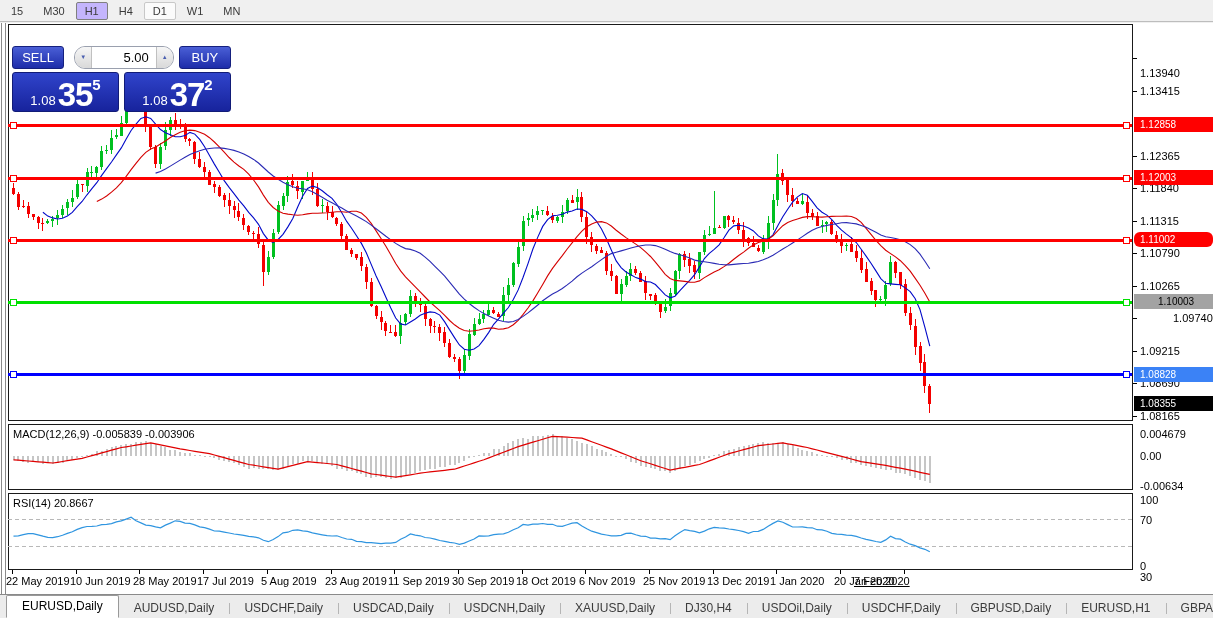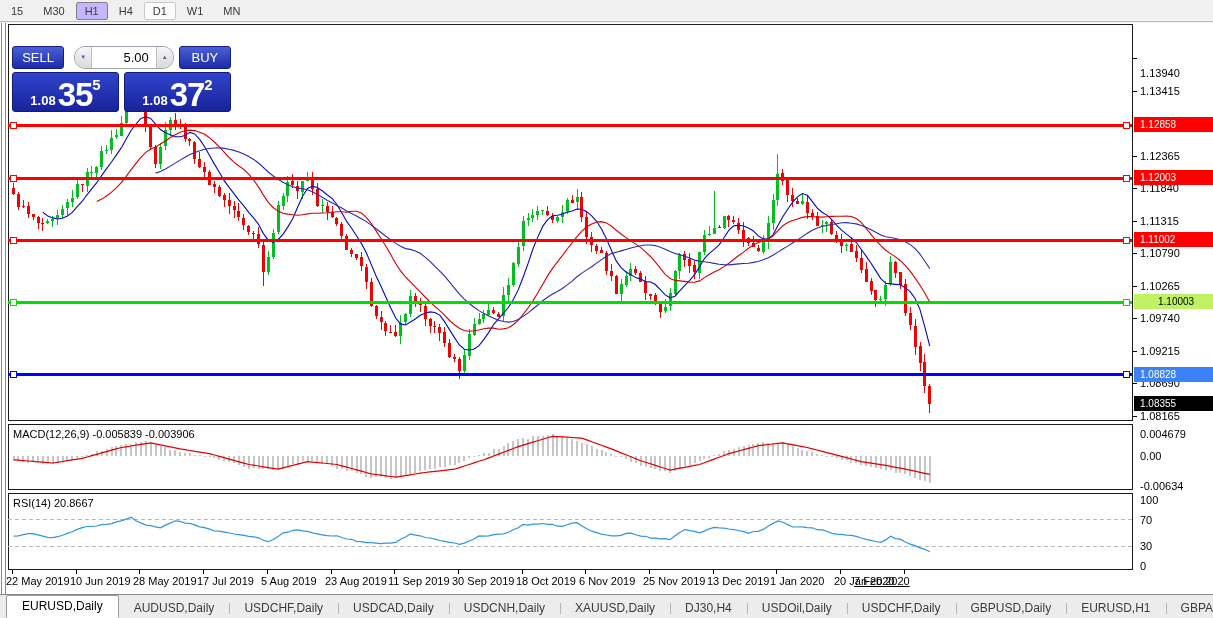--- a/index.html
+++ b/index.html
@@ -25,21 +25,21 @@
   .tw-row1{display:flex;height:23px;align-items:stretch}
   .btn-trade{width:55px;color:#fff;font-size:13px;text-align:center;line-height:21px;
              background:linear-gradient(#4a5fd6,#1d2ca9);border:1px solid #15207e;border-radius:3px;cursor:pointer;box-sizing:border-box}
   .spin{display:flex;margin-left:10px;margin-right:5px;border:1px solid #9aa0ae;height:21px;border-radius:11px;overflow:hidden}
   .spin-btn{width:17px;background:linear-gradient(#f6f6f6,#d9d9d9);font-size:6px;color:#4a5fb0;
             text-align:center;line-height:21px;cursor:pointer;border-left:1px solid #c0c0c0;border-right:1px solid #c0c0c0}
   .vol{width:60px;background:#fff;font-size:13px;color:#000;text-align:right;padding-right:7px;line-height:21px}
   .tw-row2{display:flex;gap:5px;margin-top:3px}
   .quote{flex:1;height:37px;background:linear-gradient(#3044cb,#17239c);border:1px solid #111b77;border-radius:3px;
          color:#fff;display:flex;align-items:flex-end;justify-content:center;padding-bottom:1px;cursor:pointer}
-  .q-prefix{font-size:13px;font-weight:bold;line-height:19px;margin-right:2px}
+  .q-prefix{font-size:13px;font-weight:normal;line-height:19px;margin-right:2px}
   .q-big{font-size:33px;font-weight:bold;line-height:31px;letter-spacing:-1px}
   .q-sup{font-size:15px;font-weight:bold;line-height:14px;margin-top:2px;align-self:flex-start;padding-top:3px}
   
   .pane-title{position:absolute;left:13px;z-index:5;font-size:11px;color:#000;white-space:nowrap}
   
   .ylab{position:absolute;left:1140px;font-size:11px;color:#000;line-height:13px;z-index:3;white-space:nowrap}
   .ymark{position:absolute;left:1133px;width:4px;height:1px;background:#000;z-index:3}
   .price-tag{position:absolute;left:1134px;width:79px;height:15px;font-size:10px;line-height:15px;
              padding-left:6px;box-sizing:border-box;z-index:4;white-space:nowrap}
   .xtick{position:absolute;width:1px;height:4px;top:570px;background:#000}
@@ -702,41 +702,41 @@
       <div class="ylab" style="top: 150px;">1.12365</div>
       <div class="ymark" style="top: 188px;"></div>
       <div class="ylab" style="top: 182px;">1.11840</div>
       <div class="ymark" style="top: 221px;"></div>
       <div class="ylab" style="top: 215px;">1.11315</div>
       <div class="ymark" style="top: 253px;"></div>
       <div class="ylab" style="top: 247px;">1.10790</div>
       <div class="ymark" style="top: 286px;"></div>
       <div class="ylab" style="top: 280px;">1.10265</div>
       <div class="ymark" style="top: 318px;"></div>
-      <div class="ylab" style="top: 312px;">1.09740</div>
+      <div class="ylab" style="top: 312px; margin-left: 33px;">1.09740</div>
       <div class="ymark" style="top: 351px;"></div>
       <div class="ylab" style="top: 345px;">1.09215</div>
       <div class="ymark" style="top: 383px;"></div>
       <div class="ylab" style="top: 377px;">1.08690</div>
       <div class="ymark" style="top: 416px;"></div>
       <div class="ylab" style="top: 410px;">1.08165</div>
       <div class="price-tag" style="top: 117px; background: rgb(255, 0, 0); color: rgb(255, 255, 255);">1.12858</div>
       <div class="price-tag" style="top: 170px; background: rgb(255, 0, 0); color: rgb(255, 255, 255);">1.12003</div>
-      <div class="price-tag" style="top: 232px; background: rgb(255, 0, 0); color: rgb(255, 255, 255);">1.11002</div>
-      <div class="price-tag" style="top: 294px; background: #bef264; color: rgb(0, 0, 0); padding-left: 24px;">1.10003</div>
+      <div class="price-tag" style="top: 232px; background: rgb(255, 0, 0); color: rgb(255, 255, 255); border-radius: 6px;">1.11002</div>
+      <div class="price-tag" style="top: 294px; background: #a3a3a3; color: rgb(0, 0, 0); padding-left: 24px;">1.10003</div>
       <div class="price-tag" style="top: 367px; background: #3b82f6; color: rgb(255, 255, 255);">1.08828</div>
       <div class="price-tag" style="top: 396px; background: rgb(0, 0, 0); color: rgb(255, 255, 255);">1.08355</div>
     </div>
   <div id="sub-axis">
       <div class="ylab" style="top: 428px;">0.004679</div>
       <div class="ylab" style="top: 450px;">0.00</div>
       <div class="ylab" style="top: 480px;">-0.00634</div>
       <div class="ylab" style="top: 494px;">100</div>
       <div class="ylab" style="top: 514px;">70</div>
-      <div class="ylab" style="top: 540px; text-align: center;">30</div>
+      <div class="ylab" style="top: 571px; text-align: center;">30</div>
       <div class="ylab" style="top: 560px;">0</div>
     </div>
   <div id="x-axis">
       <div class="xtick" style="left: 12px;"></div>
       <div class="xlab" style="left: 6px;">22 May 2019</div>
       <div class="xtick" style="left: 76px;"></div>
       <div class="xlab" style="left: 70px;">10 Jun 2019</div>
       <div class="xtick" style="left: 139px;"></div>
       <div class="xlab" style="left: 133px;">28 May 2019</div>
       <div class="xtick" style="left: 203px;"></div>

